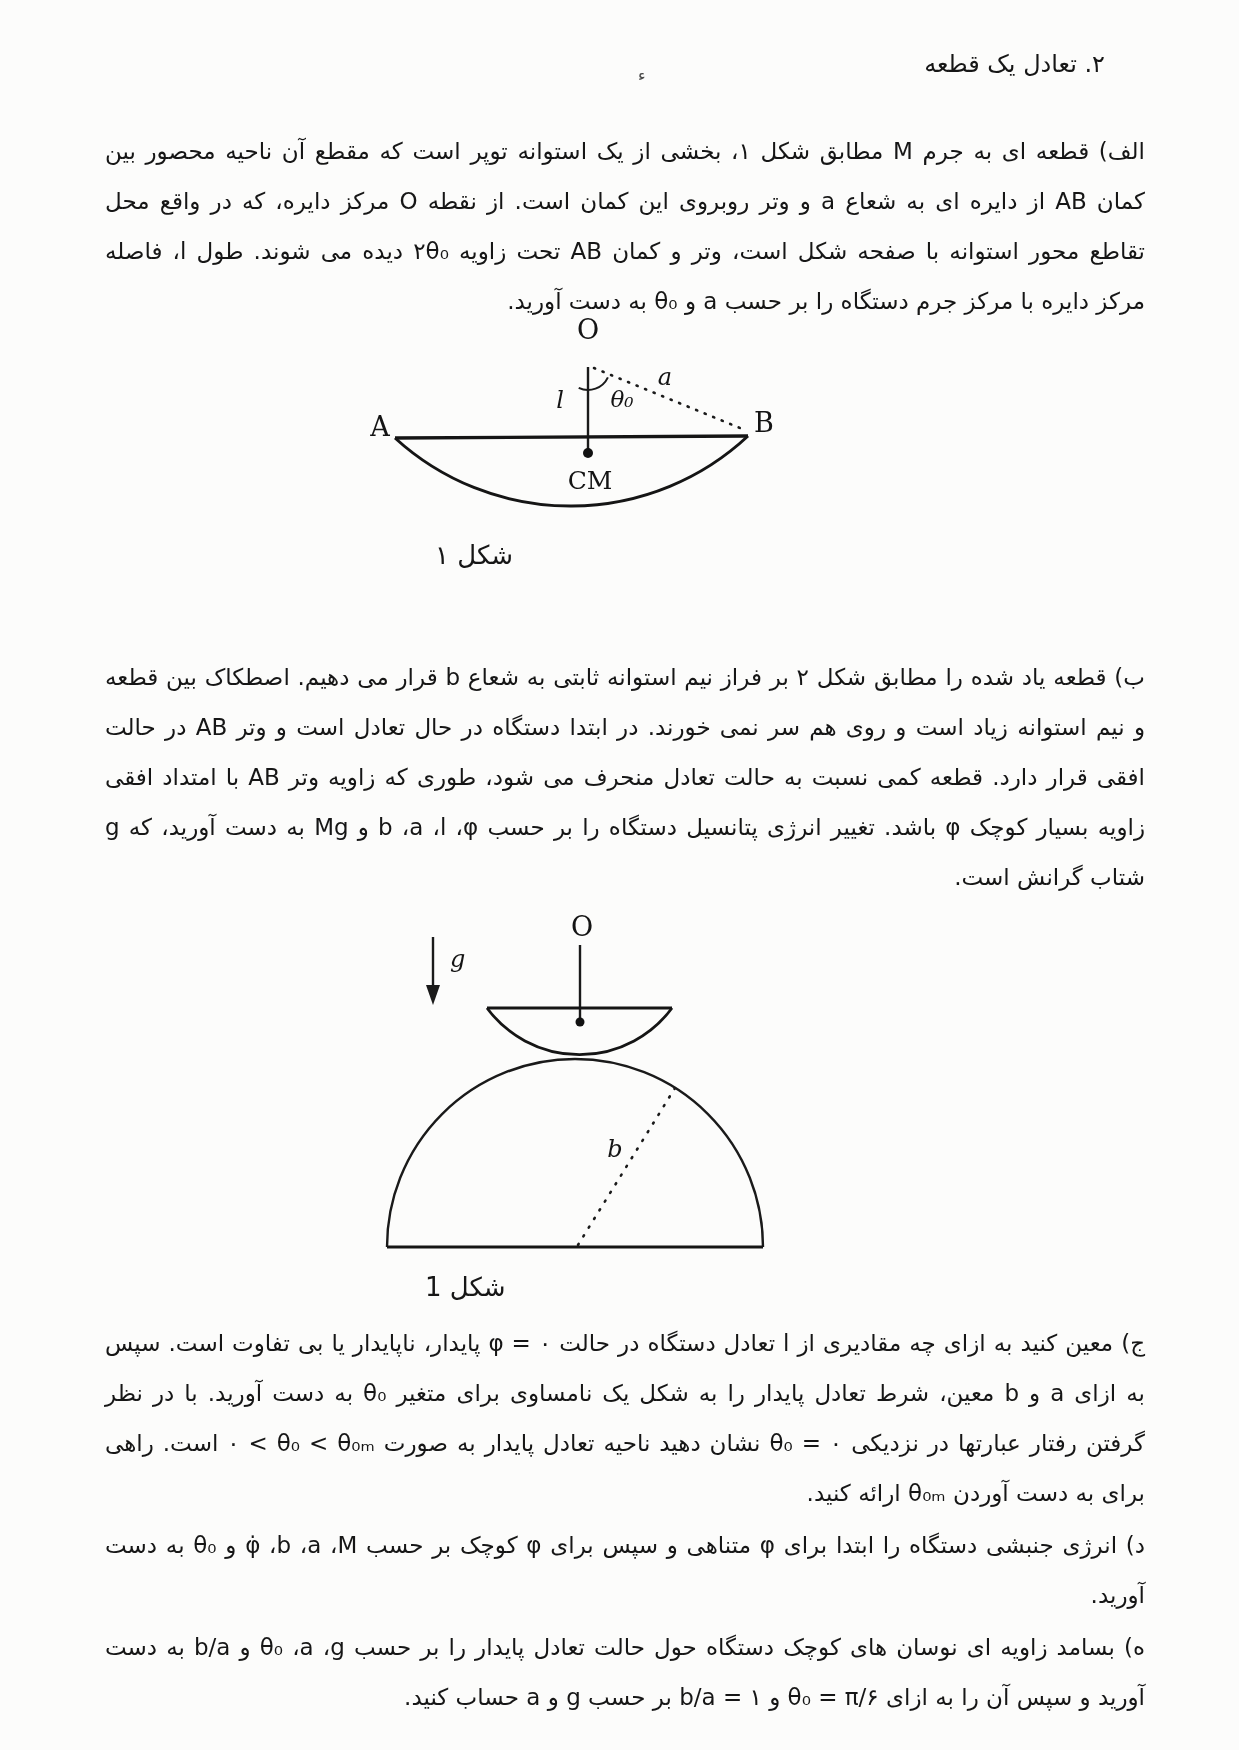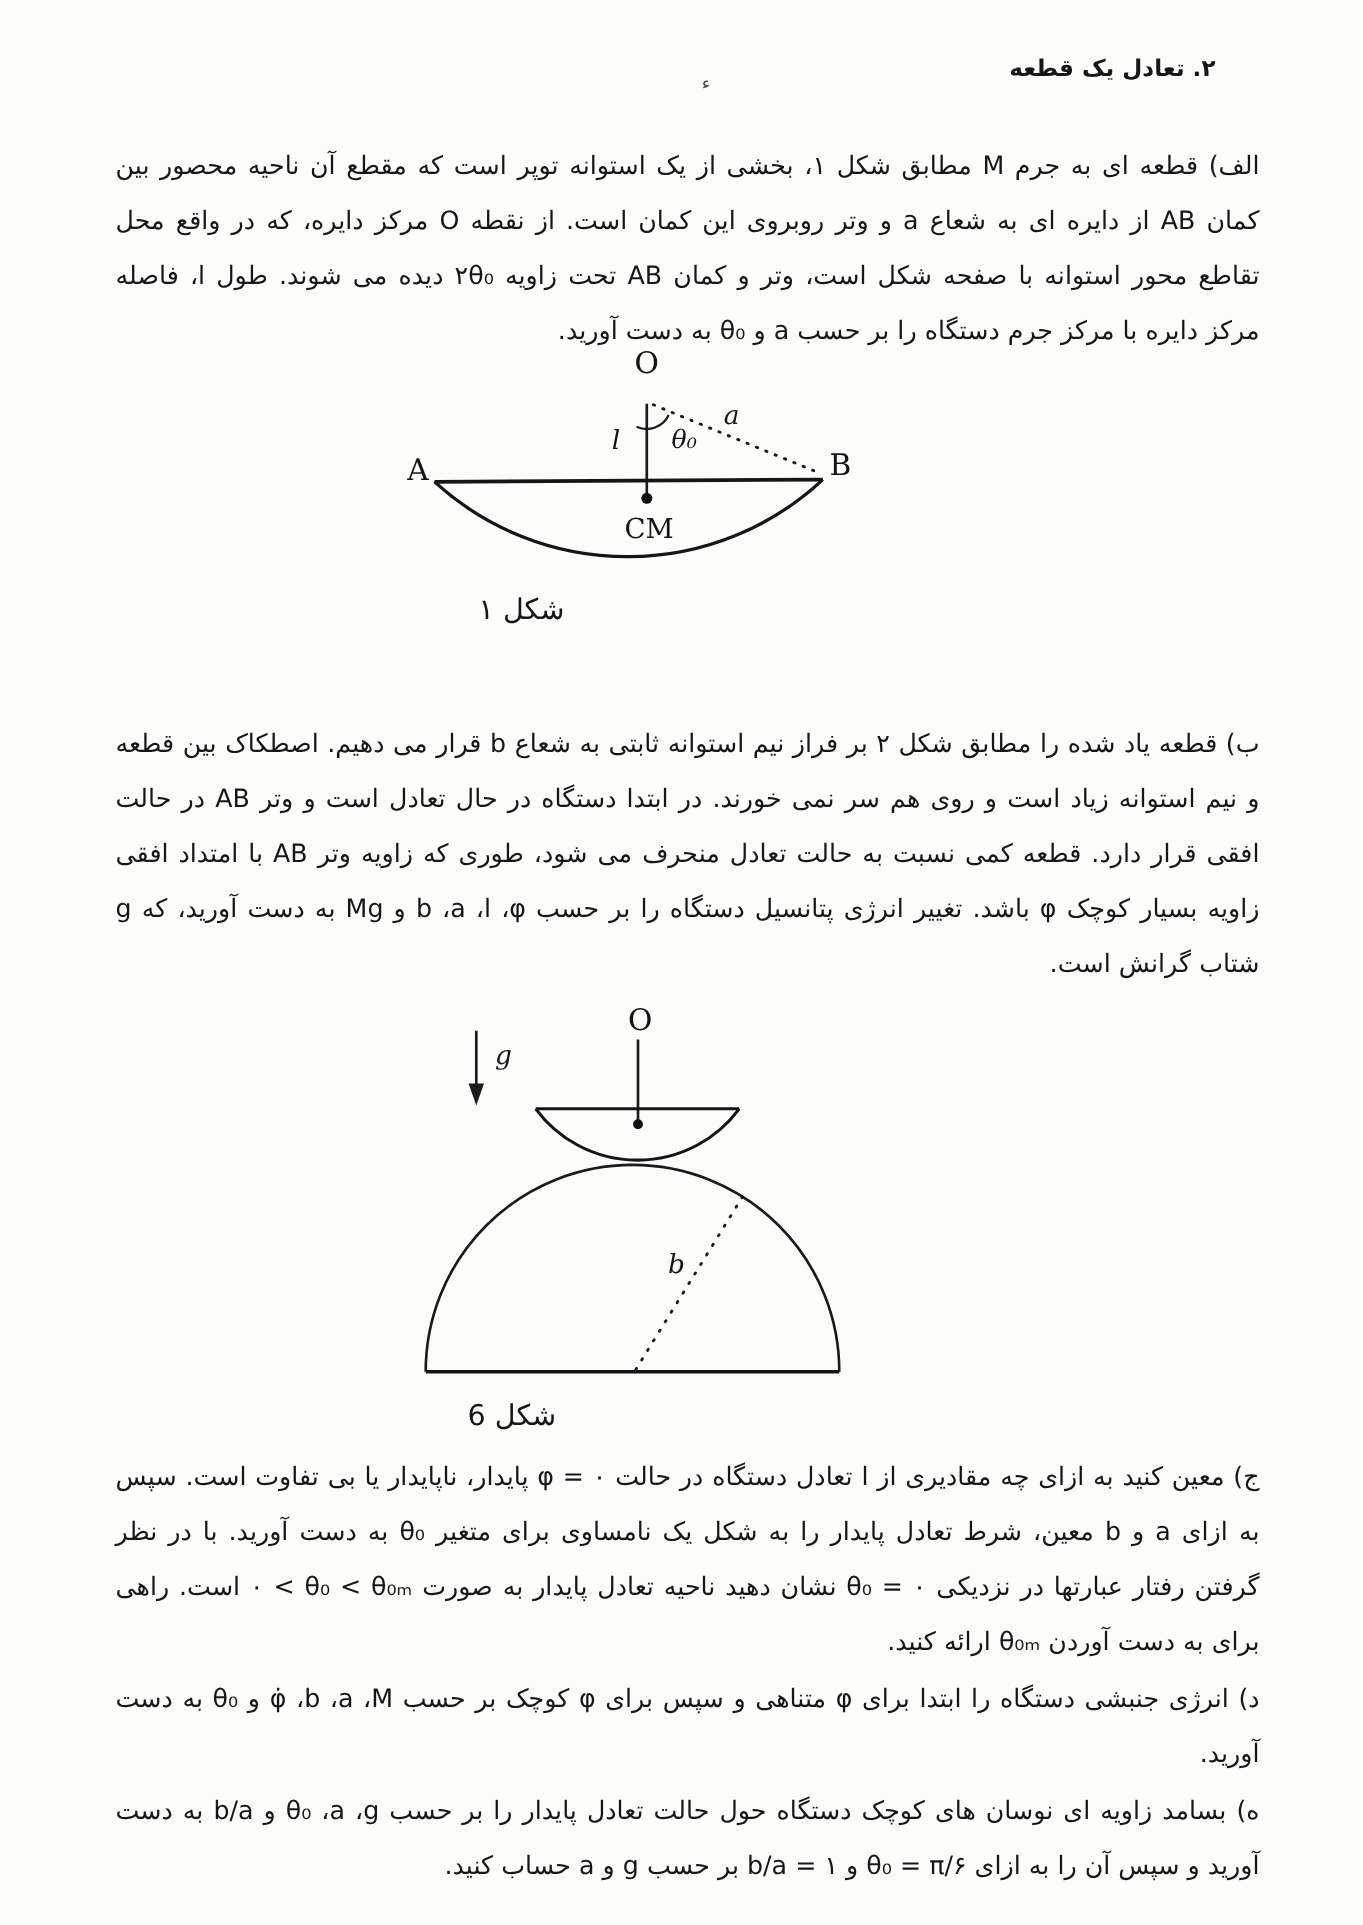--- a/index.html
+++ b/index.html
@@ -20,22 +20,22 @@
     text-align-last:right;
     font-size:23px;
     line-height:50px;
     letter-spacing:0;
   }
   .title{
     position:absolute;
     top:50px;
     right:134px;
     direction:rtl;
-    font-size:21px;
-    font-weight:bold;
+    font-size:24px;
+    font-weight:normal;
   }
   .artifact{
     position:absolute;
     top:66px;
     left:638px;
     font-size:16px;
     color:#4a4a4a;
   }
   .caption{
     position:absolute;
@@ -101,21 +101,21 @@
 
     <line x1="132" y1="103" x2="317" y2="103" stroke="#151515" stroke-width="2.8"></line>
     <path d="M 132 103 A 115 115 0 0 0 317 103" fill="none" stroke="#151515" stroke-width="2.8"></path>
 
     <path d="M 32 342 A 188 188 0 0 1 408 342" fill="none" stroke="#1a1a1a" stroke-width="2.4"></path>
     <line x1="32" y1="342" x2="408" y2="342" stroke="#151515" stroke-width="3.2"></line>
 
     <line x1="223" y1="340" x2="320" y2="183" stroke="#1a1a1a" stroke-width="2.6" stroke-dasharray="1.2 9" stroke-linecap="round"></line>
     <text x="260" y="252" font-size="24" text-anchor="middle" class="mathfont ital">b</text>
   </svg>
-  <div class="caption" style="left:425px;top:1272px;">شکل 6</div>
+  <div class="caption" style="left:425px;top:1272px;">شکل 1</div>
 
   <div class="para" style="top:1318px;">ج) معین کنید به ازای چه مقادیری از l تعادل دستگاه در حالت ⁦φ = ۰⁩ پایدار، ناپایدار یا بی تفاوت است. سپس به ازای a و b معین، شرط تعادل پایدار را به شکل یک نامساوی برای متغیر θ₀ به دست آورید. با در نظر گرفتن رفتار عبارتها در نزدیکی ⁦θ₀ = ۰⁩ نشان دهید ناحیه تعادل پایدار به صورت ⁦۰ &lt; θ₀ &lt; θ₀ₘ⁩ است. راهی برای به دست آوردن θ₀ₘ ارائه کنید.</div>
 
   <div class="para" style="top:1520px;">د) انرژی جنبشی دستگاه را ابتدا برای φ متناهی و سپس برای φ کوچک بر حسب M،‏ a،‏ b،‏ φ̇ و θ₀ به دست آورید.</div>
 
   <div class="para" style="top:1622px;">ه) بسامد زاویه ای نوسان های کوچک دستگاه حول حالت تعادل پایدار را بر حسب g،‏ a،‏ θ₀ و ⁦b/a⁩ به دست آورید و سپس آن را به ازای ⁦θ₀ = π/۶⁩ و ⁦b/a = ۱⁩ بر حسب g و a حساب کنید.</div>
 
 </div>
 
 </body></html>

